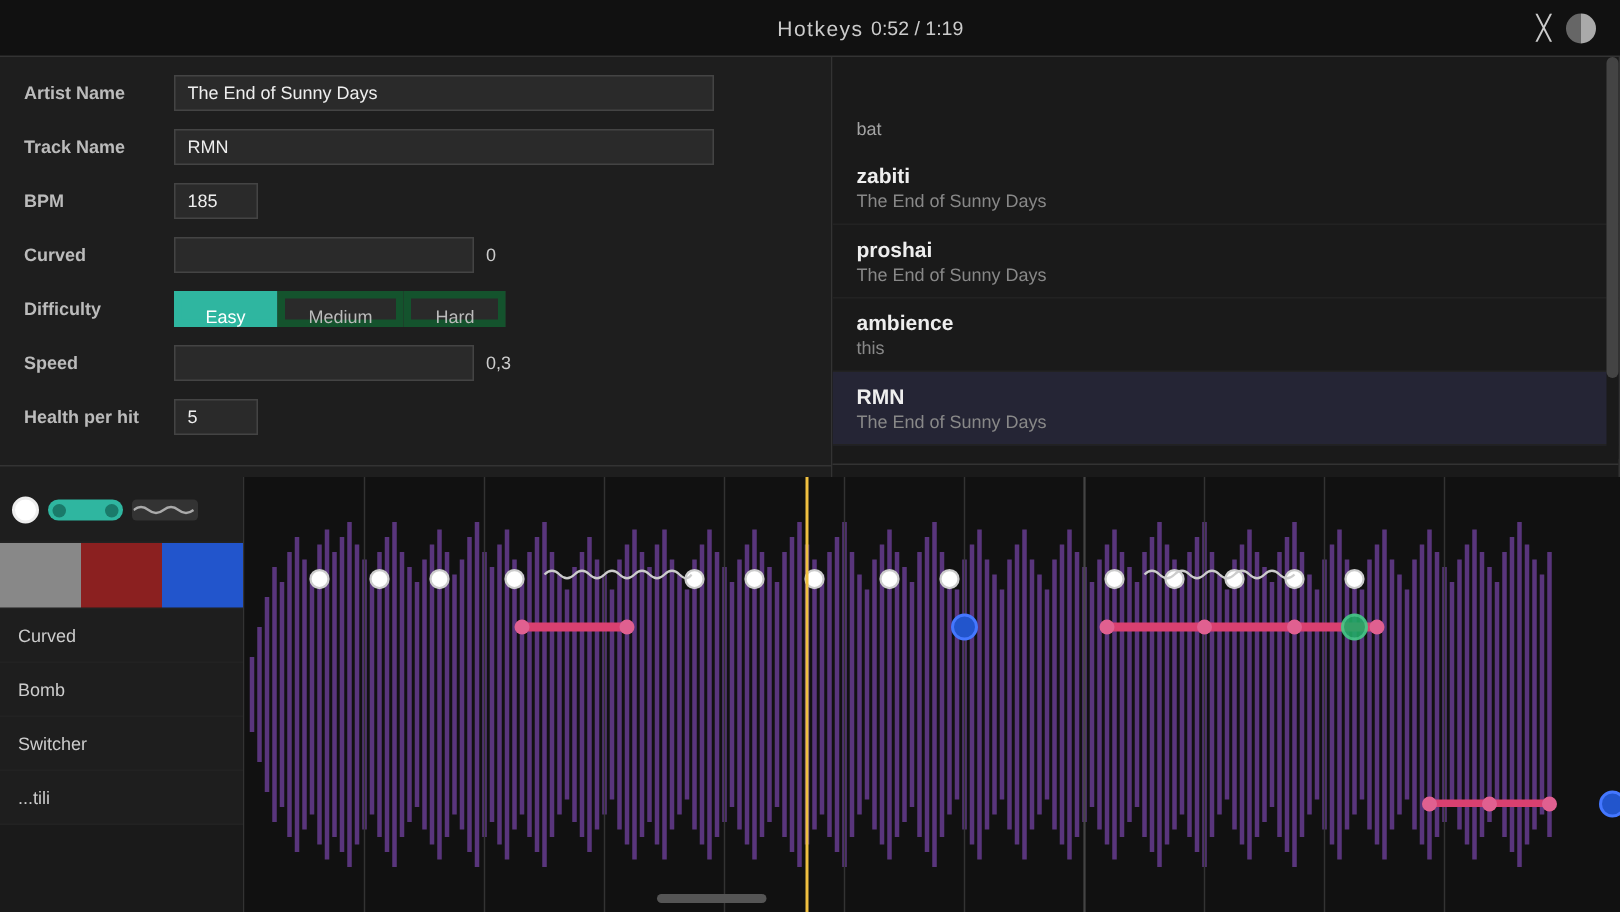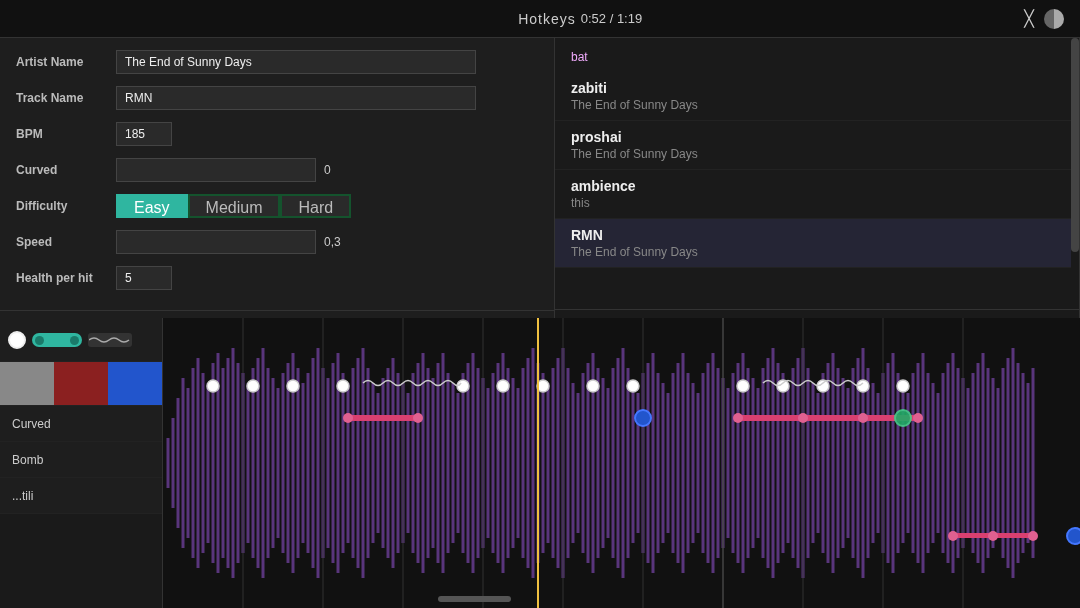--- a/index.html
+++ b/index.html
@@ -97,22 +97,22 @@
       width: 200px;
     }
 
     .difficulty-group {
       display: flex;
       gap: 0;
     }
 
     .diff-btn {
       padding: 3px 16px;
-      font-size: 16px;
-      border: 2px solid #14532d;
+      font-size: 12px;
+      border: 5px solid #14532d;
       cursor: pointer;
       background: #2a2a2a;
       color: #bbb;
       height: 24px;
       line-height: 18px;
     }
 
     .diff-btn.active {
       background: #2fb6a0;
       color: #fff;
@@ -184,22 +184,23 @@
       margin-bottom: 2px;
     }
 
     .track-item-artist {
       color: #888;
       font-size: 12px;
     }
 
     .track-item-single {
       padding: 8px 16px;
-      color: #f0abfc;
-      font-size: 12px;
+      color: #a3a3a3;
+      font-size: 12px;
+      margin-top: 29px;
     }
 
     .track-actions {
       padding: 8px 16px;
       display: flex;
       justify-content: space-between;
       border-top: 1px solid #333;
     }
 
     .btn-edit {
@@ -438,20 +439,23 @@
       <div class="color-swatch swatch-gray"></div>
       <div class="color-swatch swatch-red"></div>
       <div class="color-swatch swatch-blue"></div>
     </div>
 
     <div class="editor-btn">
       <span>Curved</span>
     </div>
     <div class="editor-btn">
       <span>Bomb</span>
+    </div>
+    <div class="editor-btn">
+      <span>Switcher</span>
     </div>
     <div class="editor-btn">
       <span>...tili</span>
     </div>
 
   </div>
 
   <div class="waveform-area">
 
     <svg width="100%" height="100%" style="position:absolute;top:0;left:0;" preserveAspectRatio="none">

